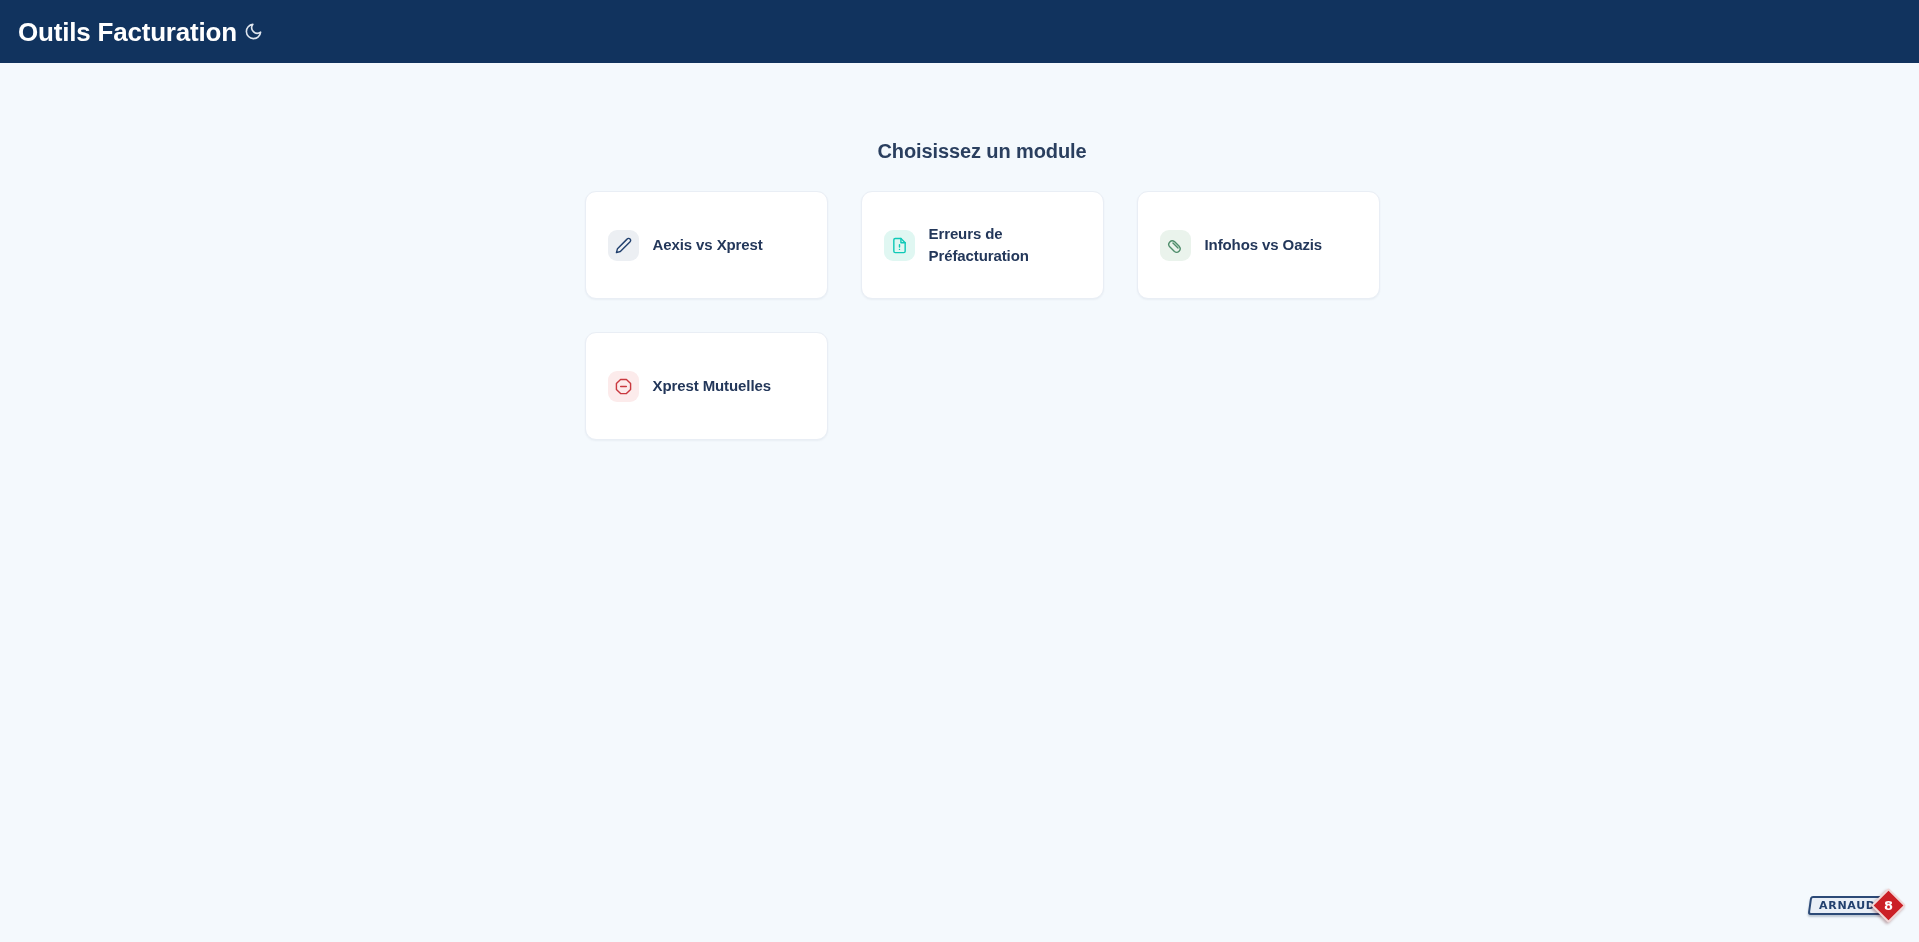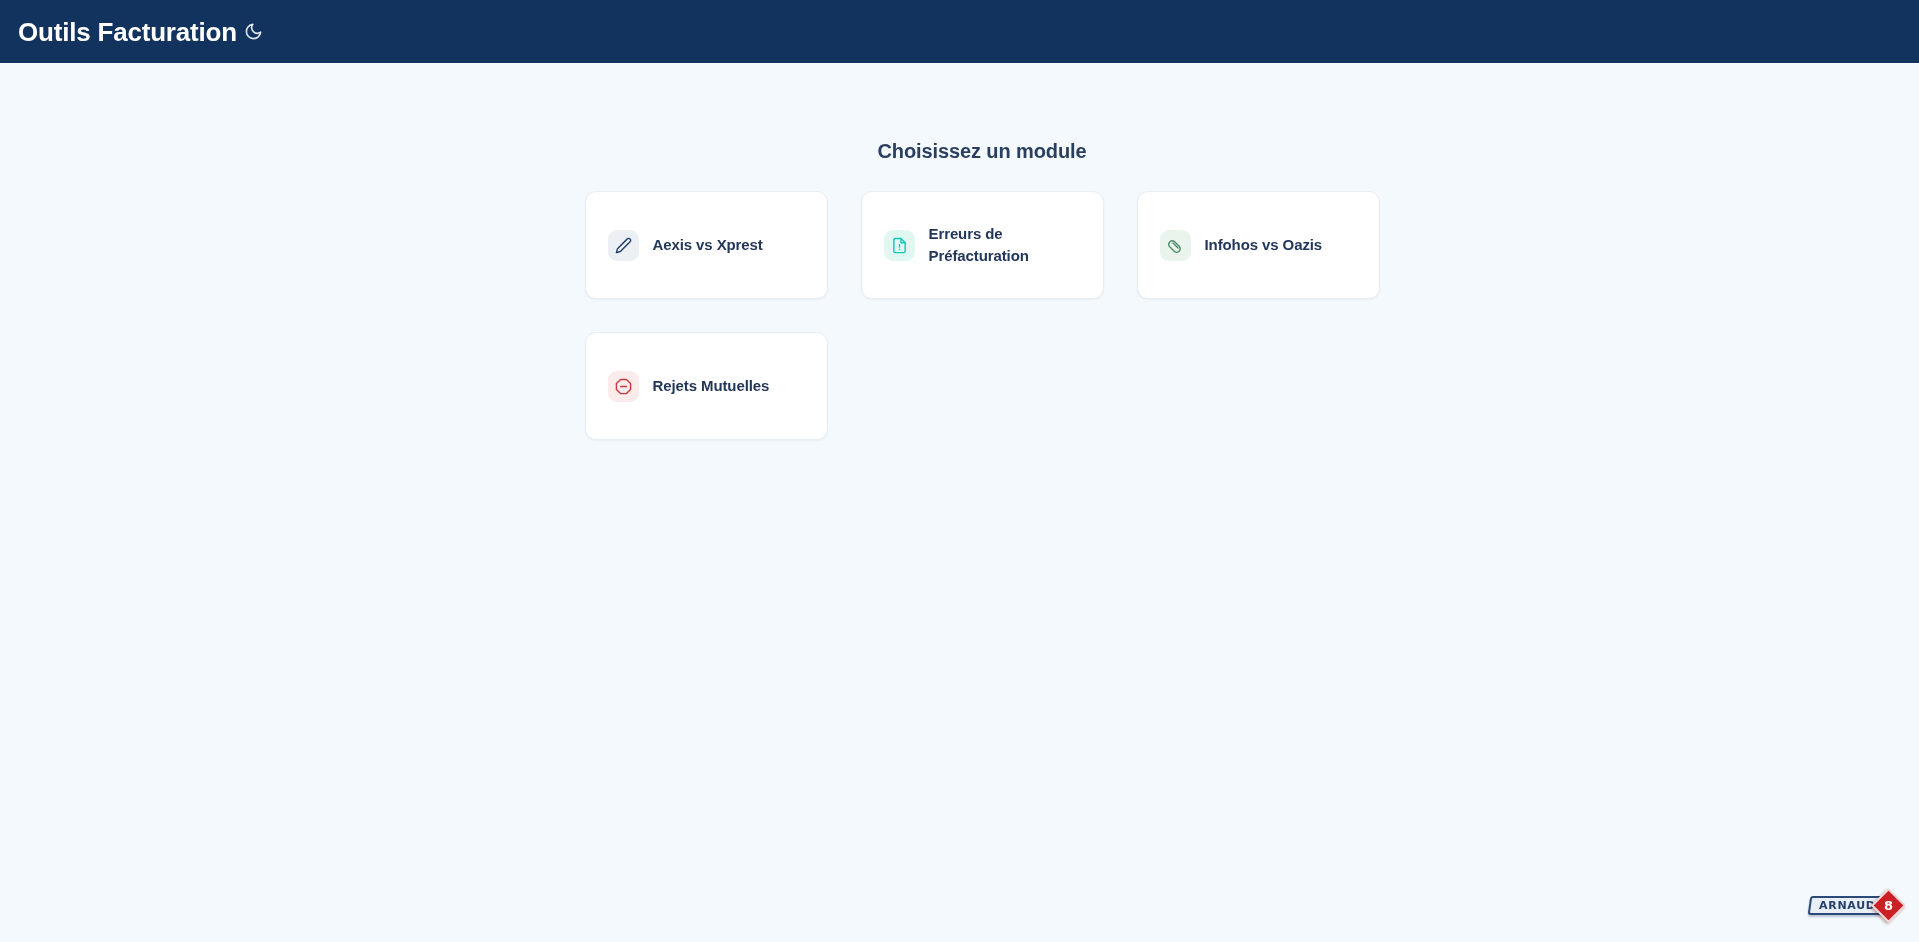--- a/index.html
+++ b/index.html
@@ -222,21 +222,21 @@
       <span class="module-label">Infohos vs Oazis</span>
     </button>
 
     <button class="module-card">
       <span class="module-icon chip-red">
         <svg width="17" height="17" viewBox="0 0 24 24" fill="none" stroke="#c9393f" stroke-width="2" stroke-linecap="round" stroke-linejoin="round">
           <path d="M7.86 2h8.28L22 7.86v8.28L16.14 22H7.86L2 16.14V7.86z"></path>
           <path d="M8 12h8"></path>
         </svg>
       </span>
-      <span class="module-label">Rejets Mutuelles</span>
+      <span class="module-label">Xprest Mutuelles</span>
     </button>
 
 
 
   </div>
 </main>
 
 <div class="brand-logo">
   <div class="brand-wordmark">
     <span>ARNAUD</span>

